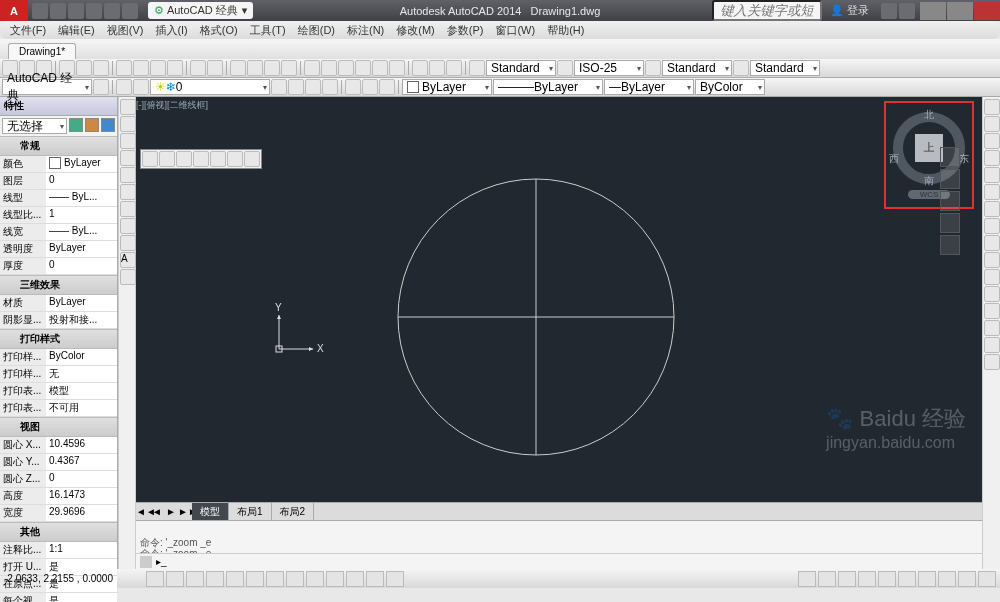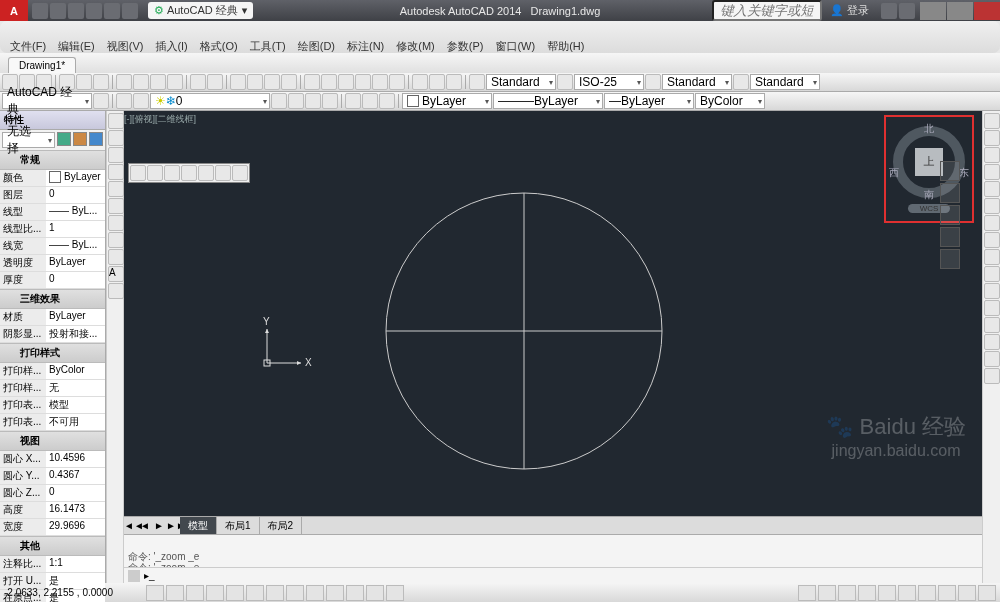--- a/index.html
+++ b/index.html
@@ -8,33 +8,33 @@
 .titlebar .logo { width: 28px; height: 21px; background: #c22; display: flex; align-items: center; justify-content: center; color: #fff; font-weight: bold; }
 .titlebar .qat { display: flex; gap: 2px; padding: 0 4px; }
 .qat-btn { width: 16px; height: 16px; background: #6a6c72; border-radius: 2px; }
 .titlebar .ws { background: #f5f5f5; border-radius: 3px; padding: 1px 6px; color: #333; margin: 0 6px; display: flex; align-items: center; }
 .titlebar .title { position: absolute; left: 50%; transform: translateX(-50%); color: #e8e8e8; }
 .titlebar .search { background: #f5f5f5; border-radius: 3px; padding: 1px 6px; color: #999; font-style: italic; width: 110px; margin-left: auto; }
 .titlebar .login { color: #ddd; padding: 0 8px; }
 .titlebar .winbtns { display: flex; gap: 0; }
 .winbtn { width: 26px; height: 18px; background: #888; margin-left: 1px; }
 .winbtn.cl { background: #b33; }
-.menubar { height: 28px; background: linear-gradient(#f0f0f0,#dcdcdc); display: flex; padding: 16px 4px; font-size: 11px; color: #333; border-radius: 7px; }
+.menubar { height: 18px; background: linear-gradient(#f0f0f0,#dcdcdc); display: flex; padding: 0 4px; font-size: 11px; color: #333; border-radius: 7px; }
 .menubar span { padding: 2px 6px; cursor: default; }
 .doctab-row { height: 20px; background: linear-gradient(#f6f6f6,#e0e0e0); display: flex; align-items: flex-end; padding-left: 8px; }
 .doctab { background: #f8f8f8; border: 1px solid #aaa; border-bottom: none; padding: 2px 10px; border-radius: 3px 3px 0 0; font-size: 10px; }
 .toolbar { height: 19px; background: linear-gradient(#f6f6f6,#d8d8d8); border-bottom: 1px solid #aaa; display: flex; align-items: center; padding: 0 2px; gap: 1px; }
 .tbtn { width: 16px; height: 16px; background: #e8e8e8; border: 1px solid #bbb; border-radius: 2px; }
 .tsep { width: 1px; height: 14px; background: #aaa; margin: 0 2px; }
 .dd { height: 16px; background: #fff; border: 1px solid #aaa; padding: 0 14px 0 4px; font-size: 12px; position: relative; display: flex; align-items: center; }
 .dd::after { content: "▾"; position: absolute; right: 2px; font-size: 8px; color: #555; }
 .swatch { width: 12px; height: 12px; border: 1px solid #666; margin-right: 3px; }
 .sw-white { background: #fff; }
 .main { display: flex; height: calc(602px - 21px - 18px - 20px - 19px - 19px - 19px - 14px); }
-.props { width: 106px; background: #f2f2f2; border-right: 1px solid #aaa; display: flex; flex-direction: column; font-size: 10px; }
+.props { width: 118px; background: #f2f2f2; border-right: 1px solid #aaa; display: flex; flex-direction: column; font-size: 10px; }
 .props-title { background: linear-gradient(#e0e0f0,#c8c8dc); padding: 2px 4px; font-weight: bold; border-bottom: 1px solid #aaa; }
 .props-sel { padding: 2px; display: flex; gap: 2px; }
 .props-sel .dd { flex: 1; }
 .pbtn { width: 14px; height: 14px; border: 1px solid #888; }
 .cat { background: linear-gradient(#e0e0e0,#cccccc); padding: 2px 20px; font-weight: bold; border-top: 1px solid #bbb; border-bottom: 1px solid #bbb; }
 .prow { display: flex; border-bottom: 1px solid #ddd; }
 .prow .pk { width: 46px; padding: 1px 3px; background: #ececec; overflow: hidden; white-space: nowrap; }
 .prow .pv { flex: 1; padding: 1px 3px; background: #fff; overflow: hidden; white-space: nowrap; }
 .toolstrip-v { width: 18px; background: #f0f0f0; border-left: 1px solid #ccc; border-right: 1px solid #ccc; display: flex; flex-direction: column; gap: 1px; padding: 2px 1px; }
 .toolstrip-v .tbtn { height: 16px; width: 16px; }
@@ -55,21 +55,21 @@
 .model-tabs { height: 18px; background: #dcdcdc; display: flex; align-items: center; border-top: 1px solid #aaa; }
 .mtab { padding: 2px 8px; border-right: 1px solid #aaa; font-size: 10px; cursor: default; }
 .mtab.active { background: #42484e; color: #fff; }
 .mtab-btn { width: 14px; text-align: center; }
 .cmdline { background: #f4f4f4; border-top: 1px solid #aaa; display: flex; flex-direction: column; font-family: Consolas, monospace; font-size: 10px; }
 .cmdline .hist { padding: 16px 4px; color: #555; height: 22px; overflow: hidden; line-height: 11px; }
 .cmdline .prompt { display: flex; align-items: center; height: 16px; border-top: 1px solid #ccc; padding: 0 4px; }
 .cmdline .prompt .ic { width: 12px; height: 12px; background: #ccc; margin-right: 4px; }
 .statusbar { height: 19px; background: linear-gradient(#f5f5f5,#d8d8d8); display: flex; align-items: center; font-size: 10px; padding: 0 4px; gap: 2px; }
 .sbtn { width: 18px; height: 16px; background: #e4e4e4; border: 1px solid #bbb; }
-.watermark { position: absolute; right: 16px; bottom: 56px; color: rgba(255,255,255,0.25); font-size: 22px; text-align: center; pointer-events: none; }
+.watermark { position: absolute; right: 16px; bottom: 50px; color: rgba(255,255,255,0.25); font-size: 22px; text-align: left; pointer-events: none; }
 .watermark .sub { font-size: 16px; }
 </style>
 </head>
 <body>
 
 <div class="titlebar">
   <div class="logo">A</div>
   <div class="qat">
     <div class="qat-btn"></div>
     <div class="qat-btn"></div>

